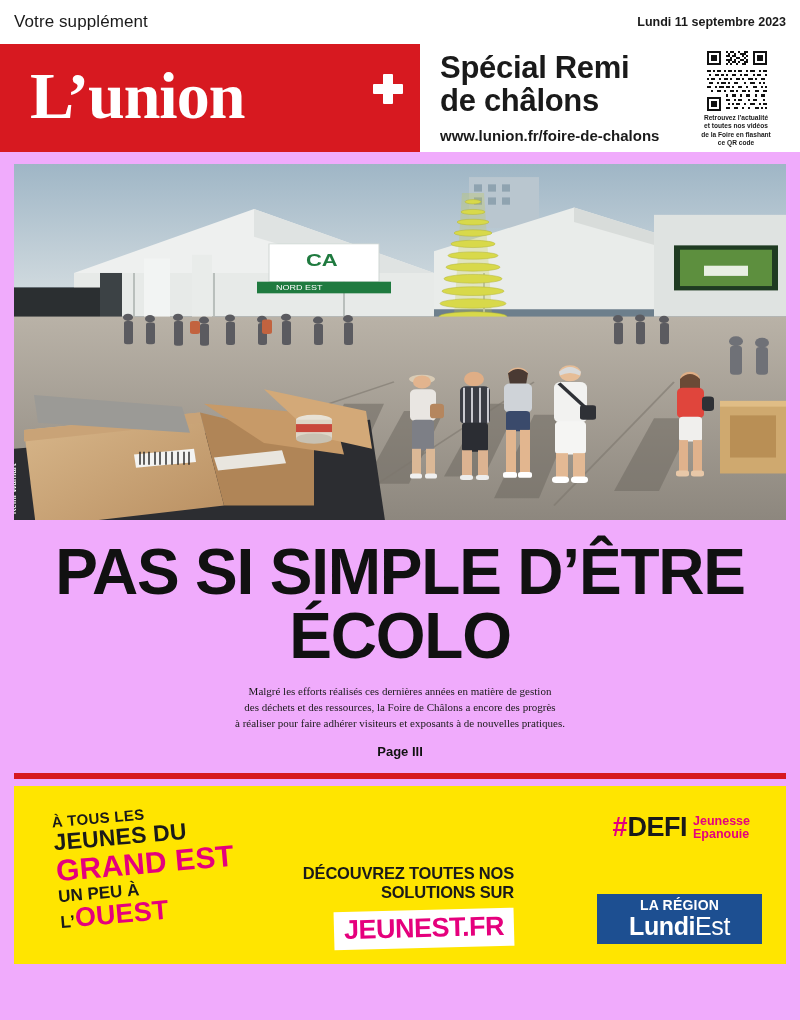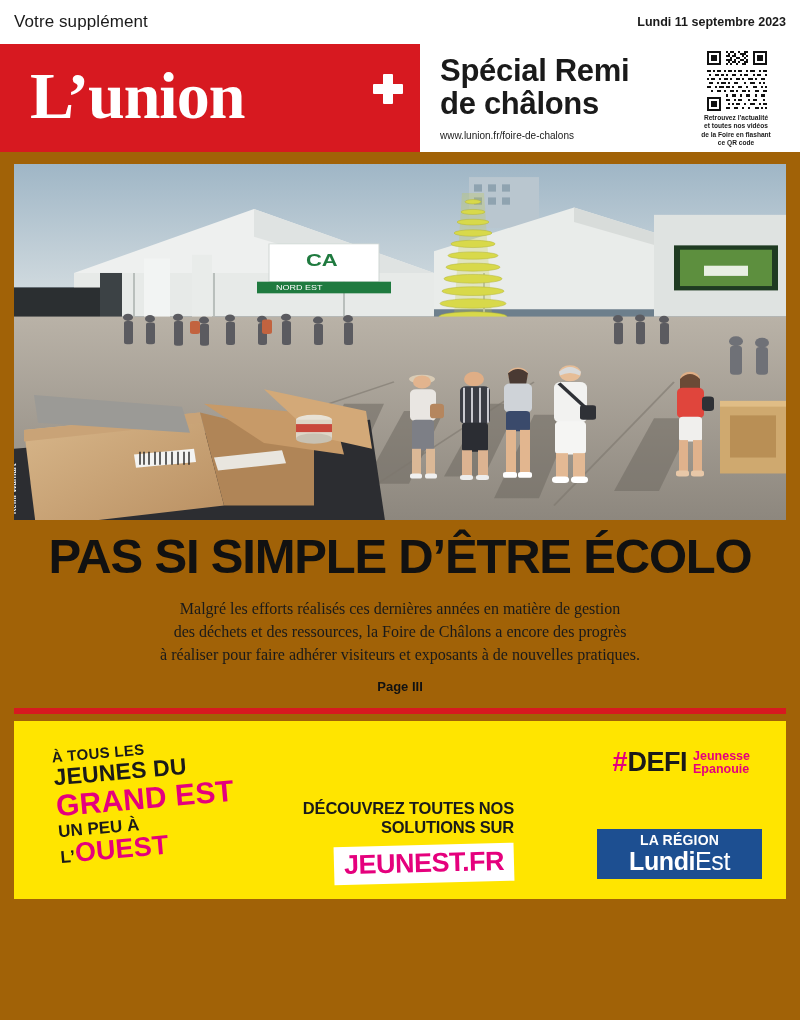--- a/index.html
+++ b/index.html
@@ -2,21 +2,21 @@
 <html><head>
 <meta charset="utf-8">
 <style>
   * { box-sizing: border-box; margin: 0; padding: 0; }
   html, body {
     width: 800px; height: 1020px;
     background: #ffffff;
     font-family: "Liberation Sans", sans-serif;
     overflow: hidden;
   }
-  .page { position: relative; width: 800px; height: 1020px; background:#a16207; }
+  .page { position: relative; width: 800px; height: 1020px; background:#f0abfc; }
 
   
   .topbar {
     position: relative;
     height: 44px;
     padding: 0 14px;
     display: flex; align-items: center; justify-content: space-between;
     background: #fff;
   }
   .topbar .supp {
@@ -67,21 +67,21 @@
     display: flex; flex-direction: column; justify-content: center;
     padding-left: 20px;
     position: relative;
   }
   .special-title {
     font-size: 31px; font-weight: 700; line-height: 1.05;
     letter-spacing: -0.3px;
   }
   .special-url {
     margin-top: 9px;
-    font-size: 10px; font-weight: 400; color: #1a1a1a;
+    font-size: 15px; font-weight: 700; color: #1a1a1a;
   }
   .qr-zone {
     width: 128px; background:#ffffff;
     display:flex; flex-direction:column; align-items:center; justify-content:center;
     padding: 6px 6px 5px 6px;
   }
   .qr-box {
     width: 60px; height: 60px; background:#fff;
     border: 1px solid #fff;
     position: relative;
@@ -106,35 +106,35 @@
     left: 4px; bottom: 6px;
     transform: rotate(-90deg);
     transform-origin: left bottom;
     font-size: 7.5px; color: #fff; font-weight: 700;
     letter-spacing: .2px;
     white-space: nowrap;
   }
 
   
   .headline {
-    margin-top: 12px;
+    margin-top: 20px;
     text-align: center;
     font-family: "Liberation Sans", sans-serif;
     font-weight: 700;
-    font-size: 49px;
+    font-size: 64px;
     letter-spacing: -1.2px;
     color: #111;
     line-height: 1;
   }
   .standfirst {
     margin: 16px auto 0 auto;
     width: 560px;
     text-align: center;
     font-family: "Liberation Serif", serif;
-    font-size: 16px;
+    font-size: 11px;
     line-height: 1.45;
     color: #1a1a1a;
   }
   .pageref {
     margin-top: 12px;
     text-align: center;
     font-size: 13px; font-weight: 700; color: #111;
   }
 
   .rule-red {

